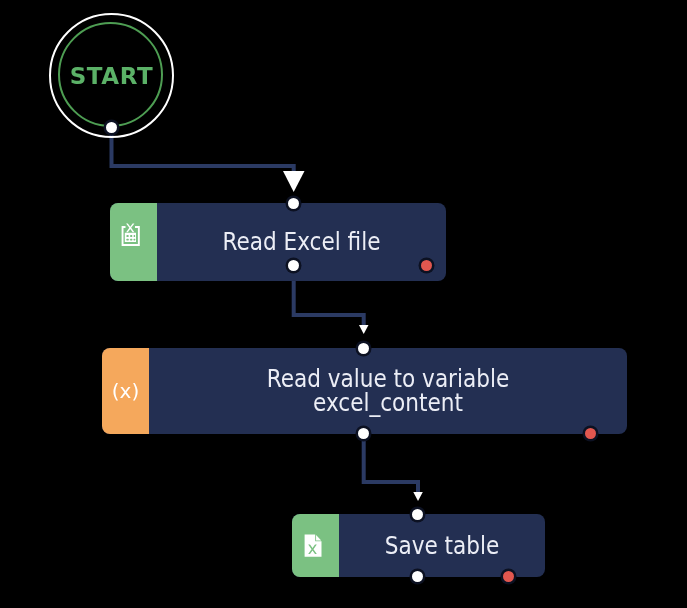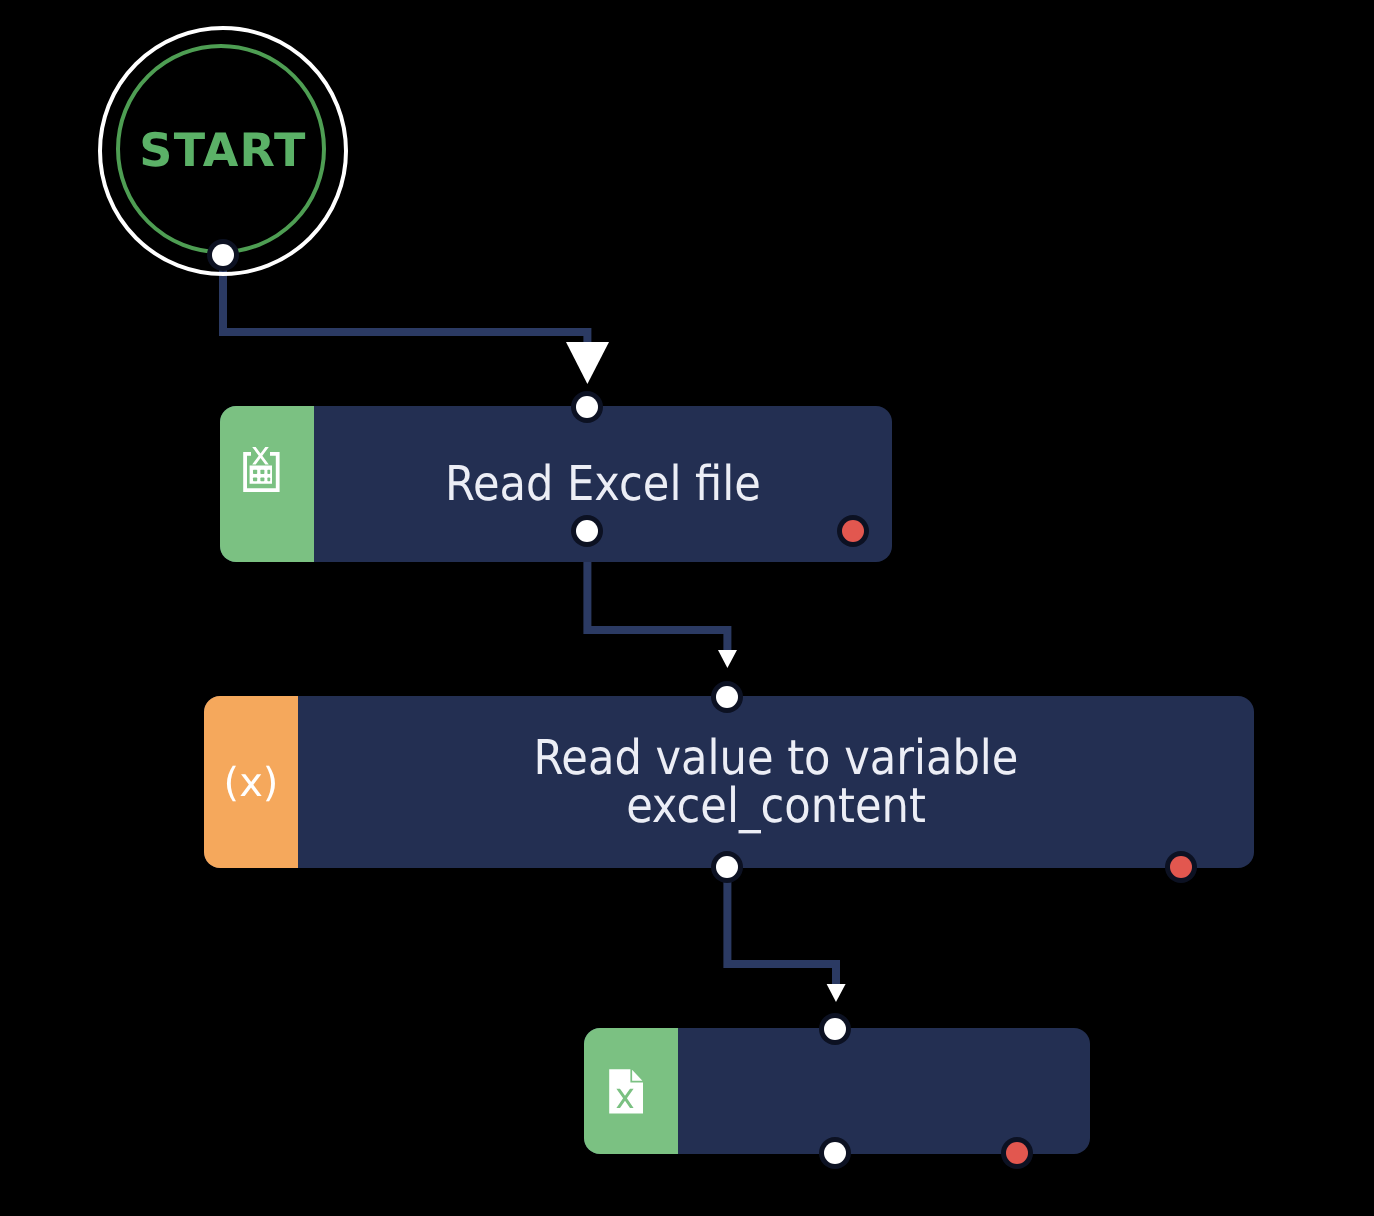--- a/index.html
+++ b/index.html
@@ -92,18 +92,19 @@
   <div class="port red" style="left:585px;top:428px;"></div>
 
   <div class="node" style="left:292px;top:514px;width:253px;height:63px;">
     <div class="node-icon green" style="width:47px;">
       <svg class="ico-excel-file" style="left:11.5px;top:20.2px;" width="22" height="23" viewBox="303.5 534.2 22 23">
         <path fill="#ffffff" d="M304.1 534.8 H314.7 V541.5 H321.0 V556.9 H304.1 Z"></path>
         <path fill="#ffffff" d="M315.55 535.1 L320.7 540.6 H315.55 Z"></path>
         <path fill="#7bc182" d="M307.7 544.6 L309.5 544.6 L312.0 548.1 L314.5 544.6 L316.3 544.6 L312.95 549.35 L316.3 554.2 L314.5 554.2 L312.0 550.6 L309.5 554.2 L307.7 554.2 L311.05 549.35 Z"></path>
       </svg>
     </div>
+    <div class="node-label">Save table</div>
   </div>
   <div class="port" style="left:412px;top:509px;"></div>
   <div class="port" style="left:412px;top:571px;"></div>
   <div class="port red" style="left:503px;top:571px;"></div>
 
 </div>
 
 </body></html>

